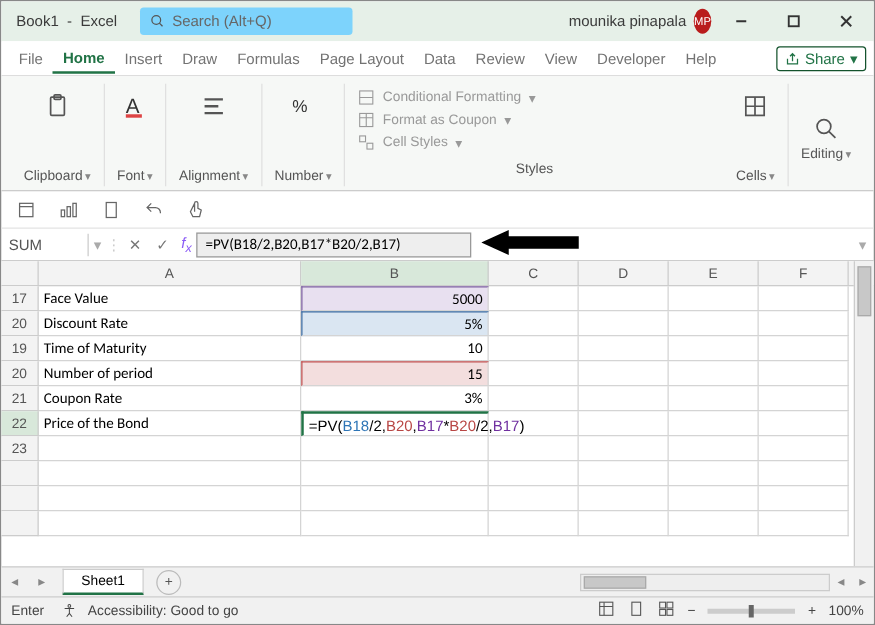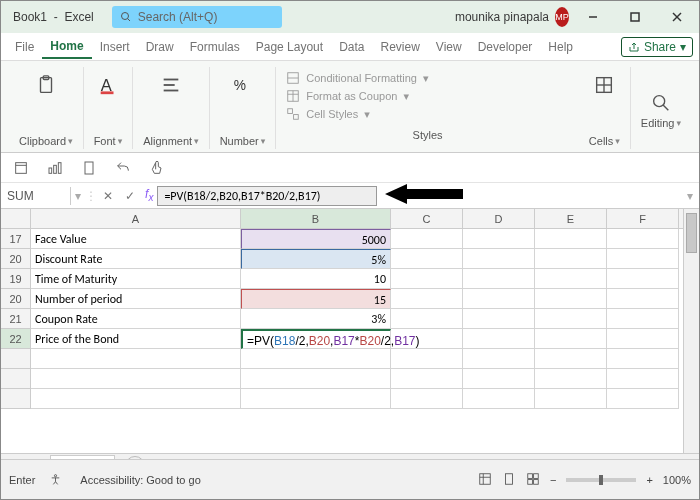--- a/index.html
+++ b/index.html
@@ -55,22 +55,22 @@
 .formula-cell span.r1{color:#2e75b6;} .formula-cell span.r2{color:#b84644;} .formula-cell span.r3{color:#7030a0;}
 .ch.active, .rh.active { background:#d8e8da; }
 
 .sheettabs { position:absolute; bottom:22px; left:0; right:0; height:24px; background:#f1f1f1; display:flex; align-items:center; font-size:11px; border-top:1px solid #ccc; }
 .sheettabs .nav { padding:0 8px; color:#888; }
 .sheettabs .stab { padding:3px 14px; background:#fff; border:1px solid #ccc; border-bottom:2px solid #217346; margin-left:6px; }
 .sheettabs .add { width:20px;height:20px;border:1px solid #bbb;border-radius:50%;display:flex;align-items:center;justify-content:center;margin-left:10px;color:#555; }
 .sheettabs .hscroll { margin-left:auto; width:200px; height:14px; background:#eee; border:1px solid #ccc; position:relative; }
 .sheettabs .hscroll .thumb{position:absolute;left:2px;top:1px;width:50px;height:10px;background:#c8c8c8;border:1px solid #aaa;}
 
-.statusbar { position:absolute; bottom:0; left:0; right:0; height:40px; background:#f1f1f1; border-top:1px solid #ccc; display:flex; align-items:center; font-size:11px; color:#444; padding:0 8px; gap:14px; }
-.statusbar .acc { display:flex; align-items:center; gap:18px; }
+.statusbar { position:absolute; bottom:0; left:0; right:0; height:22px; background:#f1f1f1; border-top:1px solid #ccc; display:flex; align-items:center; font-size:11px; color:#444; padding:0 8px; gap:14px; }
+.statusbar .acc { display:flex; align-items:center; gap:8px; }
 .statusbar .right { margin-left:auto; display:flex; align-items:center; gap:10px; }
 .statusbar .zslider { width:70px; height:4px; background:#ccc; position:relative; }
 .statusbar .zslider .zthumb { position:absolute; left:33px; top:-3px; width:4px; height:10px; background:#666;}
 .vscroll { position:absolute; right:0; top:208px; bottom:46px; width:16px; background:#f1f1f1; border-left:1px solid #ccc;}
 .vscroll .vthumb{position:absolute;top:4px;left:2px;right:2px;height:40px;background:#c8c8c8;border:1px solid #aaa;}
 </style>
 </head>
 <body>
 
 <div class="titlebar">
@@ -331,20 +331,29 @@
       <div class="cell cE"></div>
       <div class="cell cF"></div>
     </div>
   <div class="gridrow">
       <div class="rh active">22</div>
       <div class="cell cA">Price of the Bond</div>
     <div class="cell cB activecell formula-cell" style="overflow:visible">
       <span>=PV(</span><span class="r1">B18</span><span>/2</span><span>,</span><span class="r2">B20</span><span>,</span><span class="r3">B17</span><span>*</span><span class="r2">B20</span><span>/2</span><span>,</span><span class="r3">B17</span><span>)</span>
     </div>
     <div class="cell cC"></div>
+      <div class="cell cD"></div>
+      <div class="cell cE"></div>
+      <div class="cell cF"></div>
+    </div>
+  <div class="gridrow">
+      <div class="rh">23</div>
+      <div class="cell cA"></div>
+      <div class="cell cB"></div>
+      <div class="cell cC"></div>
       <div class="cell cD"></div>
       <div class="cell cE"></div>
       <div class="cell cF"></div>
     </div>
   <div class="gridrow">
       <div class="rh"></div>
       <div class="cell cA"></div>
       <div class="cell cB"></div>
       <div class="cell cC"></div>
       <div class="cell cD"></div>

